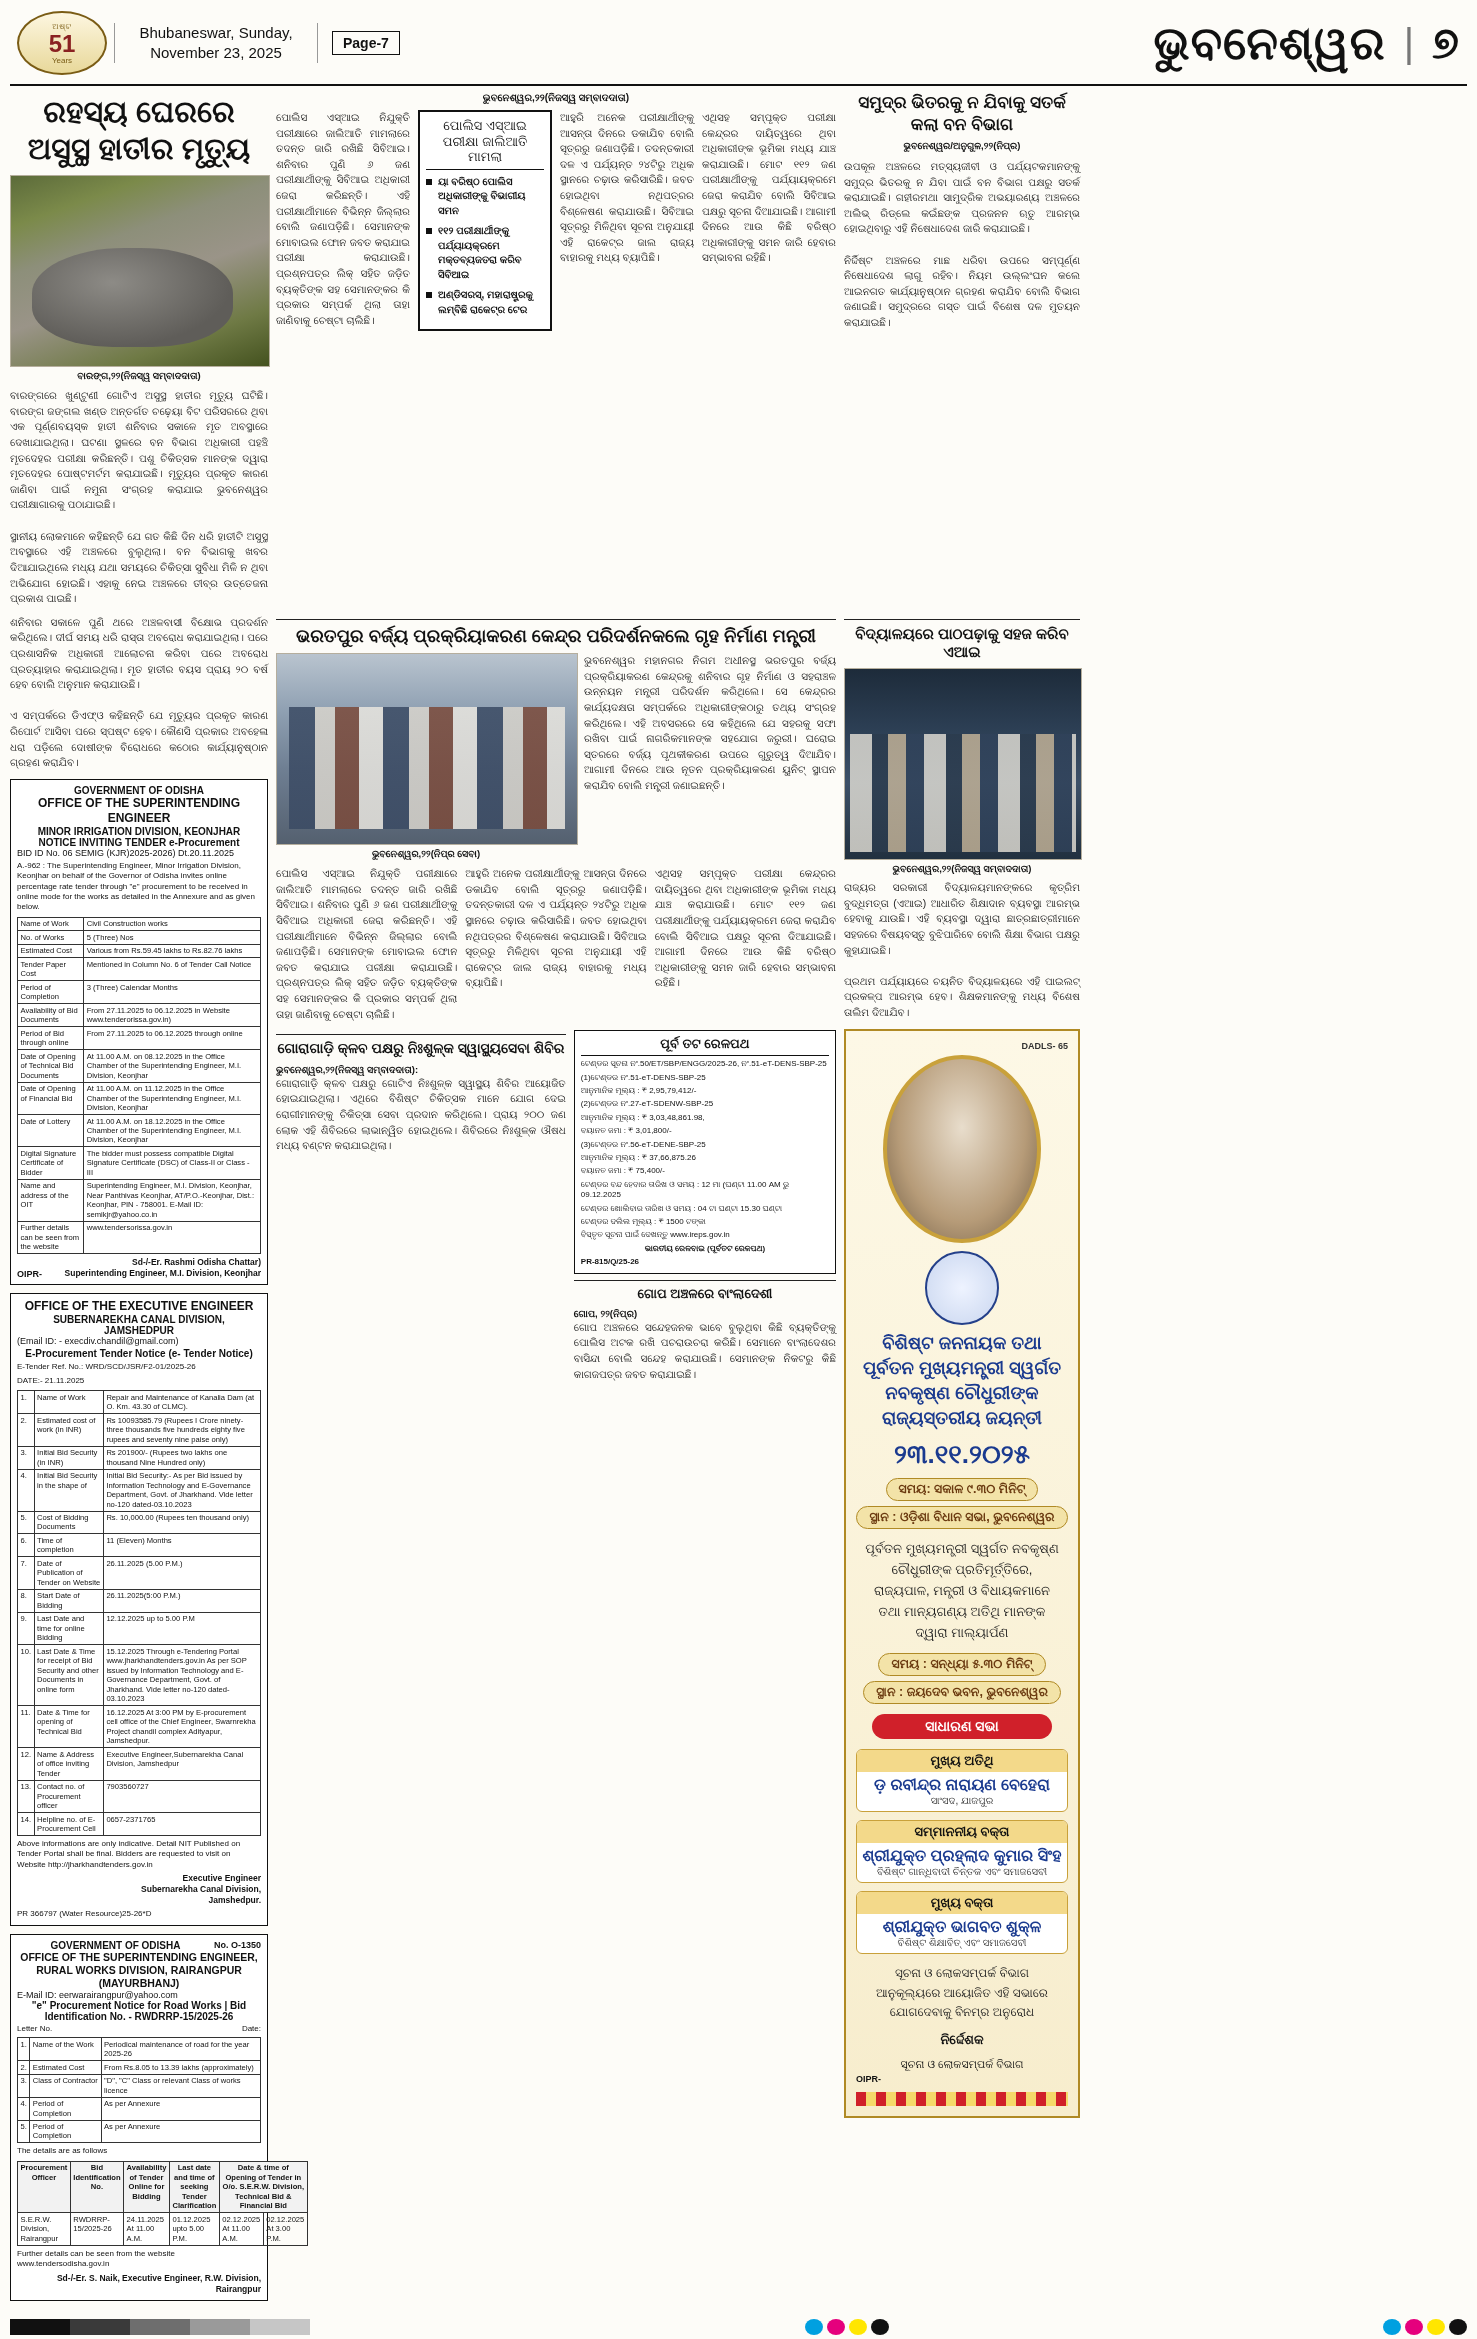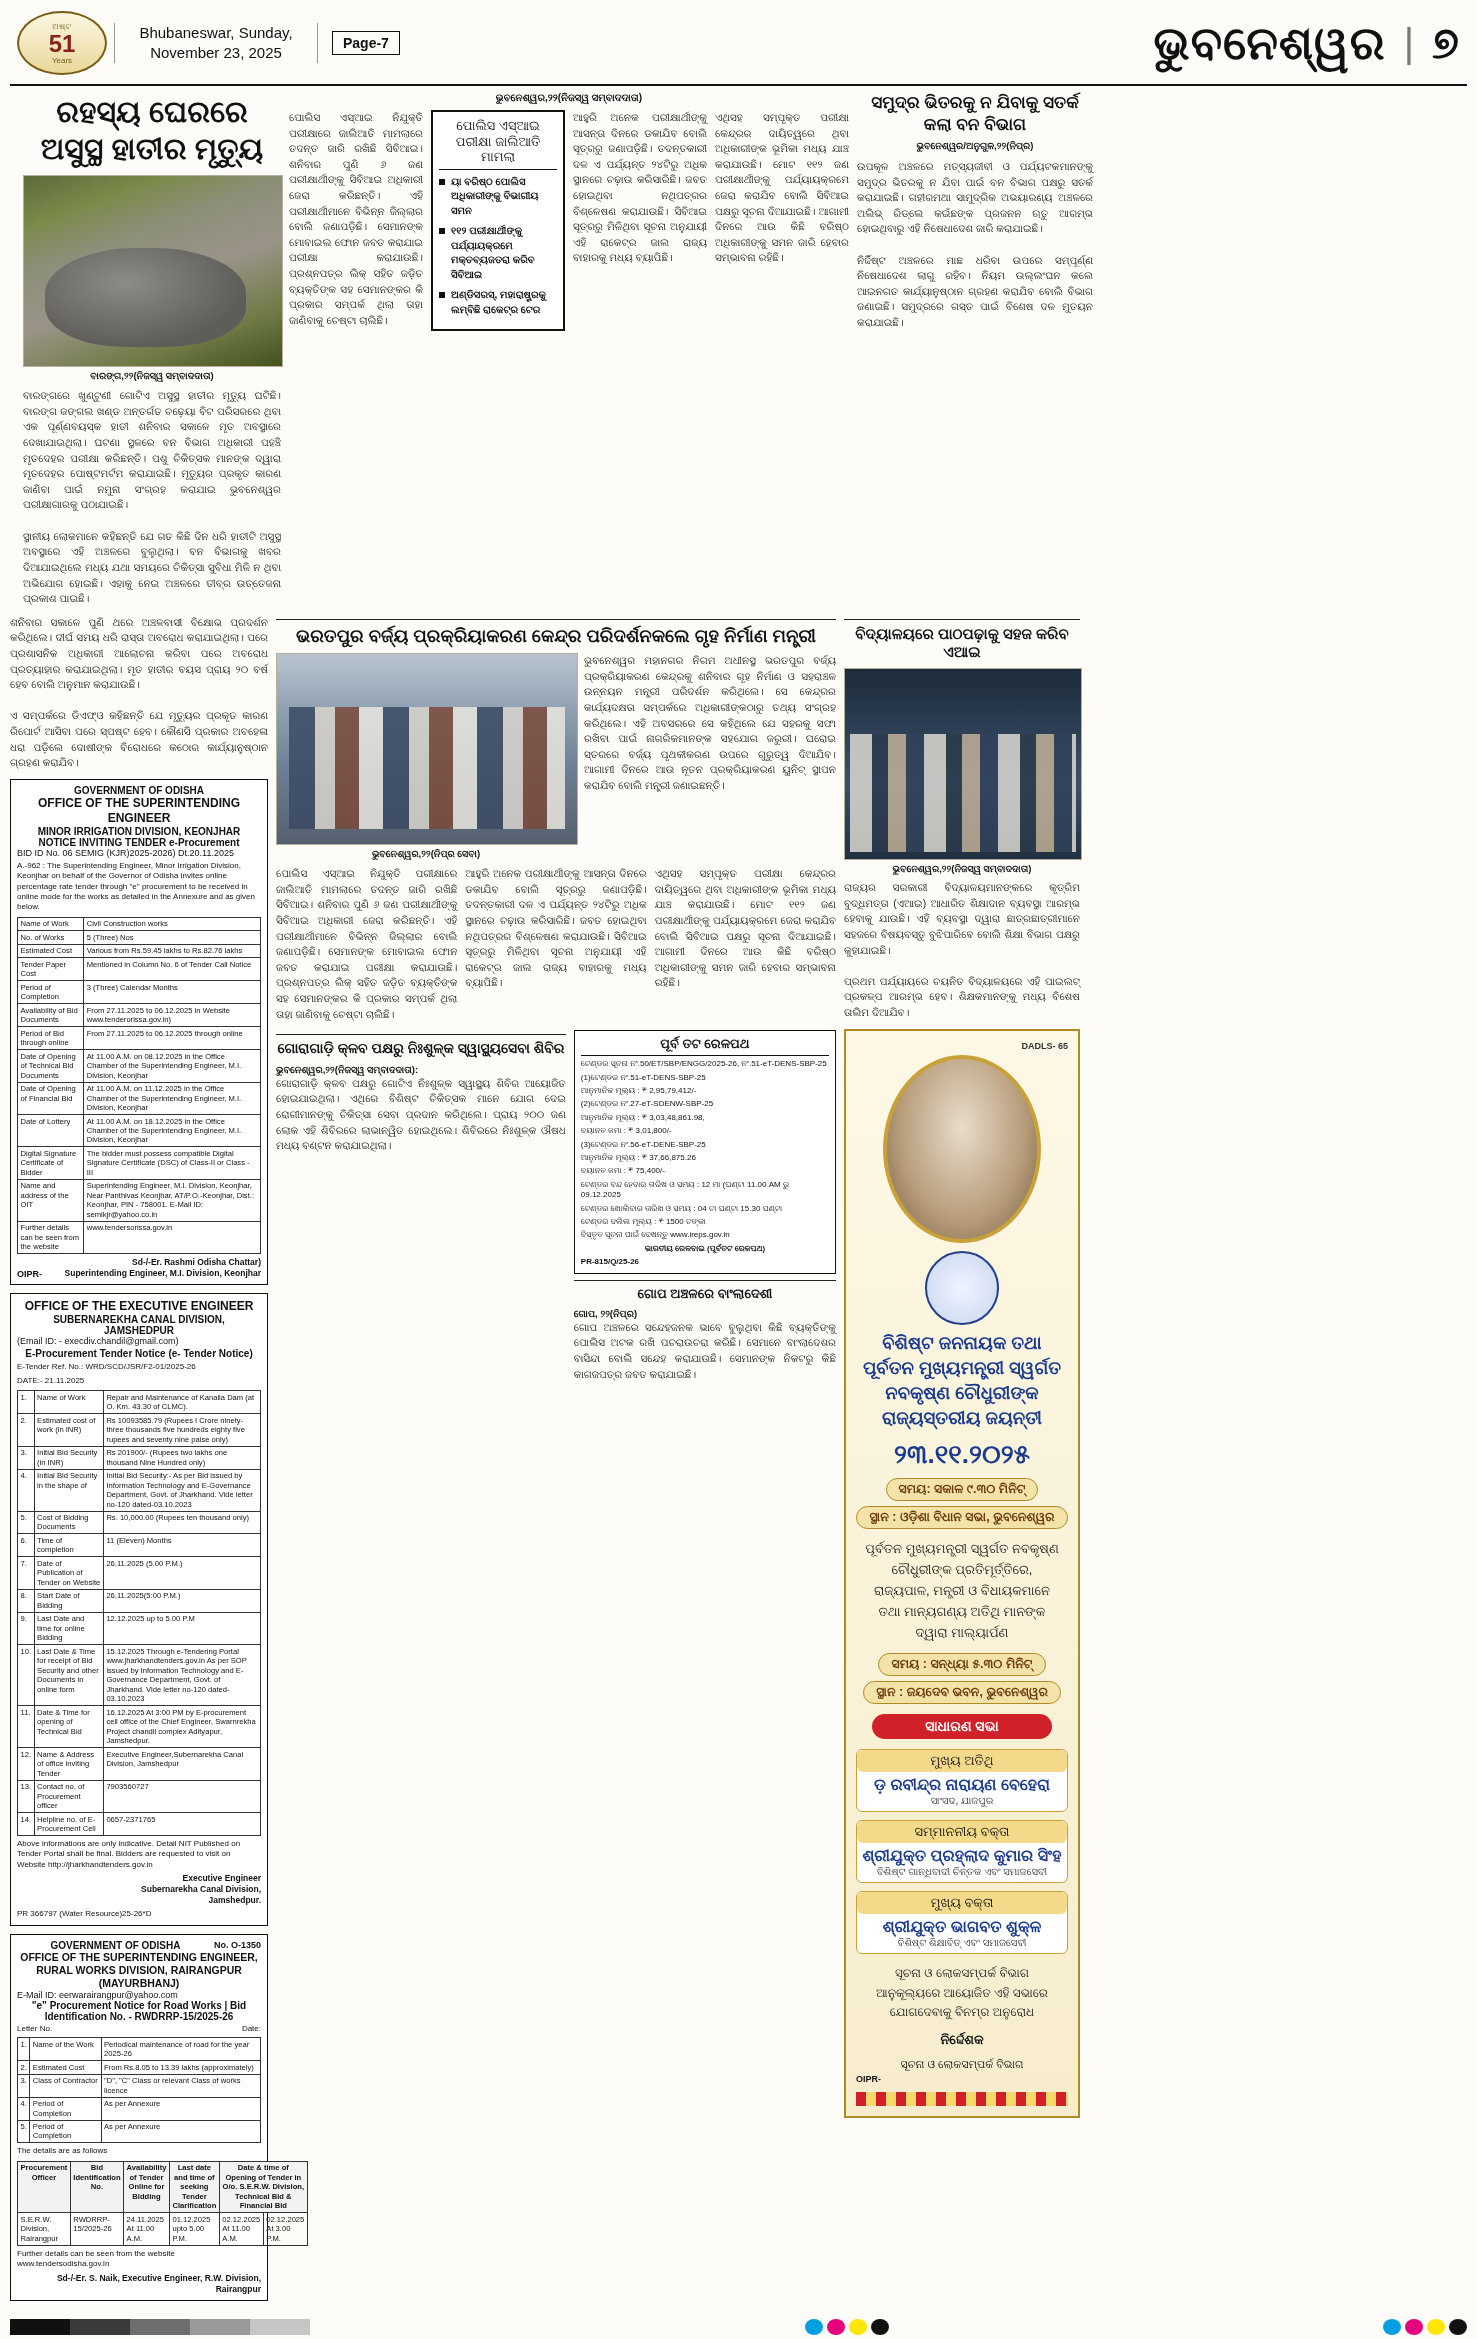--- a/index.html
+++ b/index.html
@@ -18,21 +18,21 @@
   .mast-title{flex:1;text-align:right;display:flex;align-items:center;justify-content:flex-end;gap:18px;padding-right:8px;}
   .mast-name{font-size:46px;font-weight:bold;letter-spacing:1px;}
   .mast-sep{font-size:40px;color:#777;font-weight:300;}
   .mast-page{font-size:44px;font-weight:bold;}
 
   
   .odia{font-family:"Liberation Sans",sans-serif;}
   .body-txt{font-size:10.4px;line-height:1.5;text-align:justify;color:#1a1a1a;}
   .cap{font-size:9.5px;font-weight:bold;text-align:center;margin-top:3px;}
 
-  .grid-top{display:flex;margin-top:6px;gap:8px;margin-left:13px;}
+  .grid-top{display:flex;margin-top:6px;gap:8px;}
   .col{box-sizing:border-box;}
 
   
   .lead-left{width:258px;}
   .lead-head{font-size:30px;font-weight:bold;line-height:1.22;text-align:center;margin:2px 0 8px;}
   .photo{background:#c9c3b4;width:100%;height:190px;position:relative;overflow:hidden;border:1px solid #b5ae9d;}
   .photo.elephant{background:linear-gradient(160deg,#5c6b3a 0%,#7b8a4a 18%,#8d8f7a 35%,#9a9488 55%,#6f7a45 80%,#44521f 100%);}
   .photo.elephant:after{content:"";position:absolute;left:8%;top:38%;width:78%;height:52%;border-radius:46% 46% 40% 40%;background:radial-gradient(ellipse at 40% 35%,#8d8b86,#5f5d59 70%);}
   .photo.meeting{background:linear-gradient(180deg,#b9c4cf 0%,#8fa0b2 30%,#6f7f93 60%,#54606f 100%);}
   .photo.meeting:after{content:"";position:absolute;left:4%;top:28%;width:92%;height:64%;background:repeating-linear-gradient(90deg,#3a4a63 0 26px,#d8d4cc 26px 46px,#7b4a3a 46px 70px,#e9e6df 70px 94px);opacity:.85;}
@@ -79,21 +79,21 @@
   .dadls{font-size:9px;text-align:right;font-weight:bold;color:#333;}
   .portrait{width:150px;height:180px;border-radius:50%;margin:4px auto 8px;background:radial-gradient(ellipse at 50% 38%,#e8ddcc,#b69b78 60%,#6d5a42 100%);border:4px solid #c9a13a;}
   .ad-emblem{width:70px;height:70px;margin:0 auto 6px;border-radius:50%;background:radial-gradient(#eef3ff,#c9d6ef);border:2px solid #24408a;}
   .ad-h1{font-size:18px;font-weight:bold;text-align:center;color:#1a3a8f;line-height:1.4;}
   .ad-date{font-size:26px;font-weight:bold;text-align:center;color:#1a3a8f;margin:8px 0;}
   .ad-pill{background:#f3e3a8;border:1px solid #b08a25;border-radius:12px;padding:3px 12px;display:inline-block;font-size:12.5px;font-weight:bold;color:#6b3a10;}
   .ad-center{text-align:center;}
   .ad-body{font-size:13px;text-align:center;line-height:1.6;color:#1c1c1c;margin:10px 6px;}
   .ad-redbar{background:#d0202a;color:#fff;font-size:14px;font-weight:bold;text-align:center;border-radius:14px;padding:4px 0;margin:10px auto;width:180px;}
   .ad-card{border:1.5px solid #c9a13a;border-radius:6px;margin:8px 0;overflow:hidden;background:#fff;}
-  .ad-card-h{background:#f3d98a;font-size:13px;font-weight:normal;text-align:center;padding:3px;border-radius:6px;}
+  .ad-card-h{background:#f3d98a;font-size:13px;font-weight:bold;text-align:center;padding:3px;}
   .ad-card-n{font-size:16px;font-weight:bold;text-align:center;color:#1a3a8f;padding:4px 2px 1px;}
   .ad-card-s{font-size:10px;text-align:center;padding-bottom:4px;color:#333;}
   .ad-sign{font-size:13px;font-weight:bold;text-align:center;margin-top:10px;}
   .ad-border{height:14px;margin-top:8px;background:repeating-linear-gradient(90deg,#d0202a 0 10px,#f5d96a 10px 20px);}
 
   
   .colorbar{position:absolute;bottom:4px;left:10px;right:10px;height:16px;display:flex;}
   .cb-seg{height:16px;}
   .spacer{flex:1;}
   .oipr{font-size:9px;font-weight:bold;margin-top:3px;}

